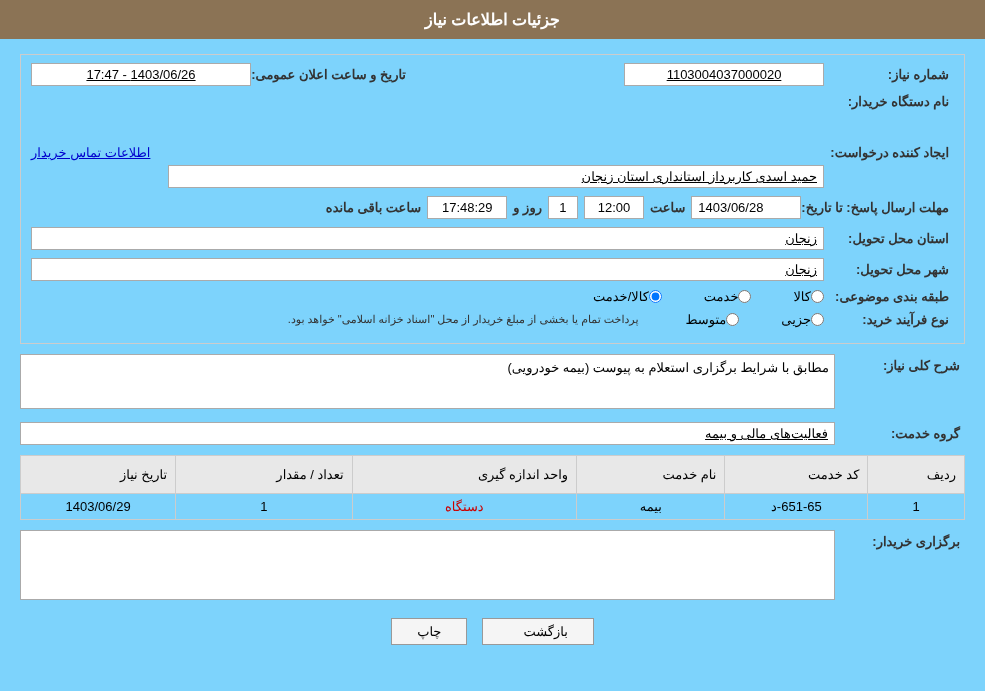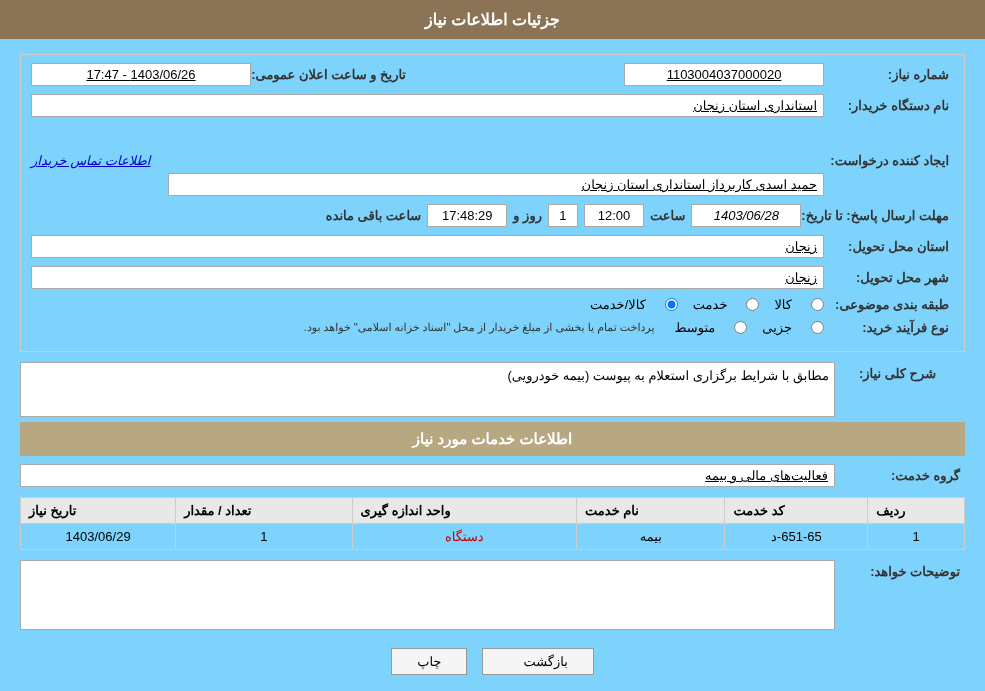--- a/index.html
+++ b/index.html
@@ -83,42 +83,43 @@
     }
     .radio-group {
       display: flex;
       align-items: center;
       gap: 15px;
       flex: 1;
     }
     .radio-item {
       display: flex;
       align-items: center;
-      gap: 19px;
+      gap: 0;
+      margin-left: 27px;
     }
     .description-box {
       border: 1px solid #aaa;
       background: #fff;
       width: 100%;
       min-height: 50px;
       padding: 5px;
       resize: none;
       text-align: right;
     }
     table {
       width: 100%;
       border-collapse: collapse;
       margin-bottom: 10px;
     }
     table th {
       background: #e8e8e8;
       border: 1px solid #ccc;
-      padding: 5px 8px;
-      text-align: left;
-      font-weight: bold;
+      padding: 11px 8px;
+      text-align: right;
+      font-weight: normal;
     }
     table td {
       border: 1px solid #ccc;
       padding: 5px 4px;
       text-align: center;
     }
     .red-text {
       color: #cc0000;
     }
     .button-group {
@@ -168,34 +169,33 @@
       <div class="form-row">
         <span class="label">شماره نیاز:</span>
         <div class="value-box" style="min-width:160px; max-width:200px; text-align:center;">1103004037000020</div>
         <span style="flex:1;"></span>
         <span class="label" style="min-width:160px;">تاریخ و ساعت اعلان عمومی:</span>
         <div class="value-box" style="min-width:180px; max-width:220px; text-align:center;">1403/06/26 - 17:47</div>
       </div>
 
       <div class="form-row">
         <span class="label">نام دستگاه خریدار:</span>
-        <div class="value-box">استانداری استان زنجان</div>
       </div>
 
       <div class="form-row">
         <span class="label">ایجاد کننده درخواست:</span>
         <div class="value-box" style="flex:1;margin-top:48px;">حمید اسدی کاربرداز استانداری استان زنجان</div>
         <span style="width:10px;"></span>
-        <span class="link-style" style="margin-right:8px; flex-shrink:0;font-style:italic;">اطلاعات تماس خریدار</span>
+        <span class="link-style" style="margin-right:8px; flex-shrink:0;">اطلاعات تماس خریدار</span>
       </div>
 
       <div class="form-row">
         <span class="label">مهلت ارسال پاسخ: تا تاریخ:</span>
         <div class="inline-group">
-          <div class="value-box-inline" style="min-width:110px; text-align:center;font-style:italic;">1403/06/28</div>
+          <div class="value-box-inline" style="min-width:110px; text-align:left;">1403/06/28</div>
           <span class="small-label">ساعت</span>
           <div class="value-box-inline" style="min-width:60px; text-align:center;">12:00</div>
           <div class="value-box-inline" style="min-width:30px; text-align:center;">1</div>
           <span class="small-label">روز و</span>
           <div class="timer-box">17:48:29</div>
           <span class="small-label">ساعت باقی مانده</span>
         </div>
       </div>
 
       <div class="form-row">
@@ -237,29 +237,26 @@
             <input type="radio" name="purchase_type" style="">
             <span>متوسط</span>
           </div>
           <span class="notes-text">پرداخت تمام یا بخشی از مبلغ خریدار از محل "اسناد خزانه اسلامی" خواهد بود.</span>
         </div>
       </div>
 
     </div>
 
     <div class="form-row" style="align-items:flex-start; margin-bottom:10px;">
-      <span class="label" style="padding-top:4px;text-align:center;">شرح کلی نیاز:</span>
+      <span class="label" style="padding-top:4px;">شرح کلی نیاز:</span>
       <div style="flex:1; position:relative;">
         <textarea class="description-box" readonly="" style="width: 100%; min-height: 55px; font-family: Tahoma, Arial, sans-serif; font-size: 13px; direction: rtl;">مطابق با شرایط برگزاری استعلام به پیوست (بیمه خودرویی)</textarea>
       </div>
     </div>
 
-    <div style="background:#b8a882; color:#fff; text-align:center; padding:8px 10px; font-weight:bold; font-size:15px; margin-bottom:8px; margin-top:-8px;">
-      <span>اطلاعات خدمات مورد نیاز</span>
-    </div>
 
     <div class="form-row" style="margin-bottom:10px;">
       <span class="label">گروه خدمت:</span>
       <div class="value-box">فعالیت‌های مالی و بیمه</div>
     </div>
 
     <table>
       <thead>
         <tr>
           <th><span>ردیف</span></th>
@@ -276,21 +273,21 @@
     <td>651-65-د</td>
     <td>بیمه</td>
     <td class="red-text">دستگاه</td>
     <td>1</td>
     <td>1403/06/29</td>
   </tr>
         </tbody>
     </table>
 
     <div class="form-row" style="align-items:flex-start; margin-bottom:10px;">
-      <span class="label" style="padding-top:4px;">توضیحات خواهد:</span>
+      <span class="label" style="padding-top:4px;">برگزاری خریدار:</span>
       <div style="flex:1;">
         <textarea class="description-box" style="width: 100%; min-height: 70px; font-family: Tahoma, Arial, sans-serif; font-size: 13px; direction: rtl;"></textarea>
       </div>
     </div>
 
     <div class="button-group">
       <button class="btn btn-back">بازگشت</button>
       <button class="btn btn-print">چاپ</button>
     </div>
 

